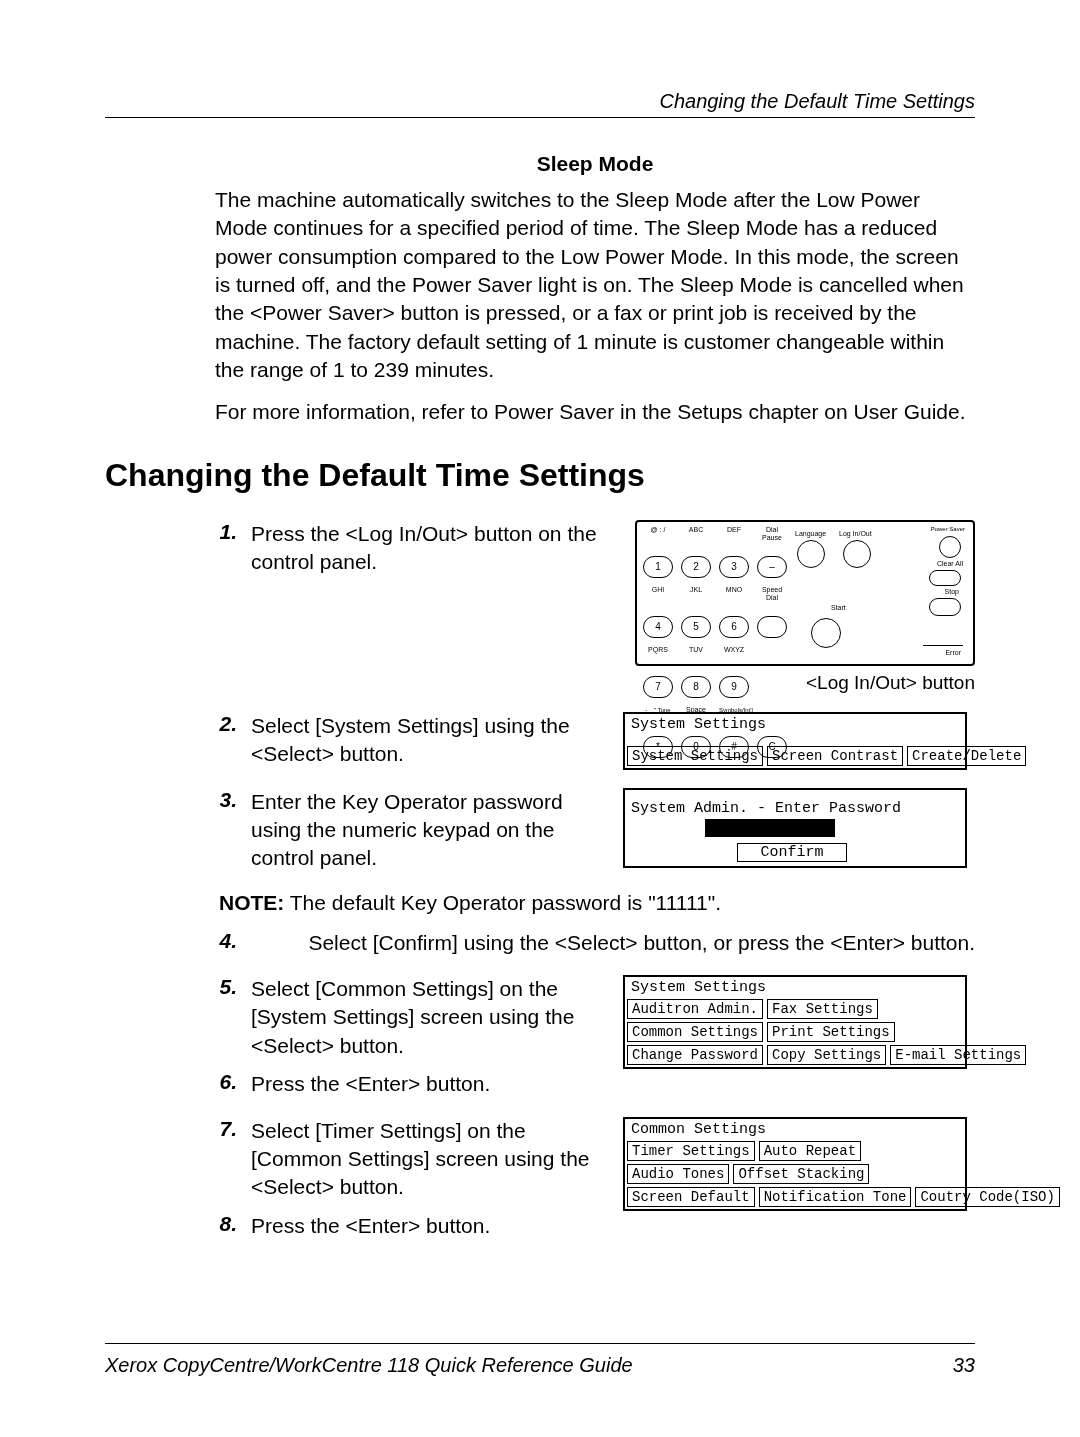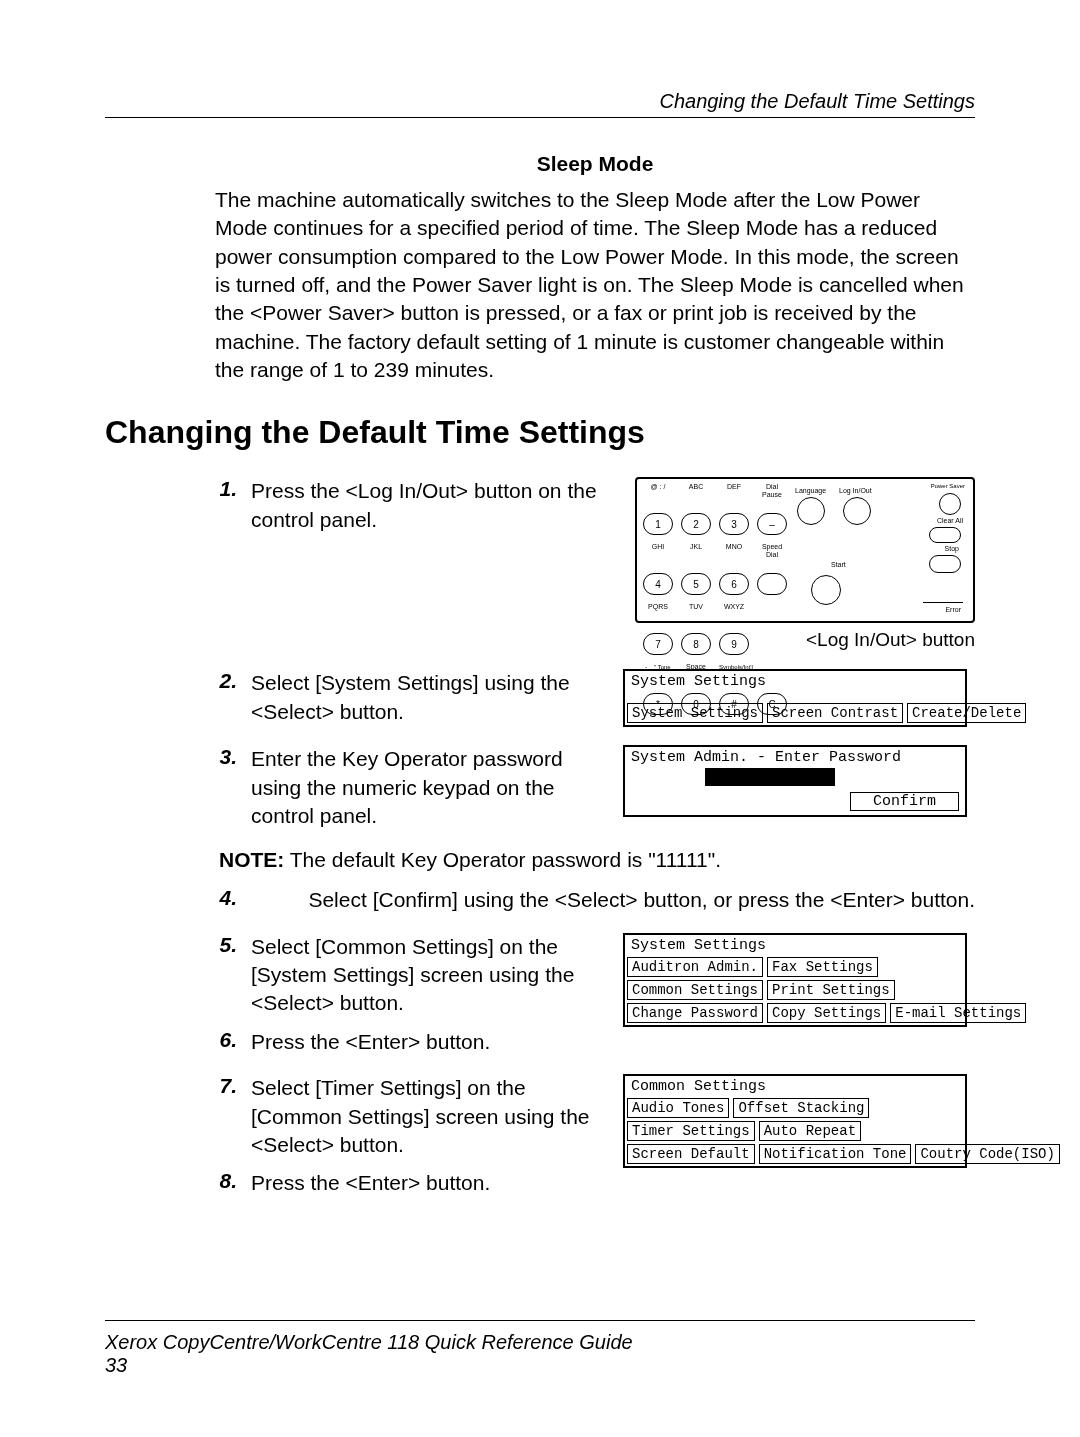--- a/index.html
+++ b/index.html
@@ -130,21 +130,21 @@
   .lcd {
     border: 2px solid #000000;
     width: 340px;
     font-family: "Courier New", monospace;
     font-size: 15px;
   }
   .lcd-title {
     padding: 2px 6px 12px 6px;
   }
   .lcd-title.short { padding-bottom: 2px; }
-  .lcd-title2 { padding: 2px 6px 0 6px; }
+  .lcd-title2 { padding: 10px 6px 0 6px; }
   .lcd-row {
     display: flex;
   }
   .lcd-cell {
     border: 1.5px solid #000;
     padding: 1px 4px;
     margin: 1px 2px 2px 2px;
     white-space: nowrap;
     flex: 1;
     text-align: center;
@@ -152,21 +152,21 @@
   }
   .lcd-cell.noborder { border-color: transparent; }
   .lcd-blackbox {
     background: #000;
     width: 130px;
     height: 18px;
     margin: 2px 0 6px 80px;
   }
   .lcd-confirm-row {
     display: flex;
-    justify-content: flex-end;
+    justify-content: center;
     padding: 0 6px 4px 0;
   }
   .lcd-confirm {
     border: 1.5px solid #000;
     padding: 0 22px;
   }
   .note-line {
     font-size: 21px;
     margin: 18px 0 14px 4px;
   }
@@ -180,32 +180,32 @@
   hr.bottom-rule {
     border: none;
     border-top: 1.5px solid #000;
     margin: 0 0 10px 0;
   }
   .footer-row {
     display: flex;
     justify-content: space-between;
     font-style: italic;
     font-size: 20px;
-    flex-direction: column;
   }
 </style>
 </head>
 <body>
 
 <div class="header-right">Changing the Default Time Settings</div>
 <hr class="top-rule">
 
 <div class="content">
   <div class="h-sleep">Sleep Mode</div>
   <p class="body-p">The machine automatically switches to the Sleep Mode after the Low Power Mode continues for a specified period of time. The Sleep Mode has a reduced power consumption compared to the Low Power Mode. In this mode, the screen is turned off, and the Power Saver light is on. The Sleep Mode is cancelled when the &lt;Power Saver&gt; button is pressed, or a fax or print job is received by the machine. The factory default setting of 1 minute is customer changeable within the range of 1 to 239 minutes.</p>
+  <p class="body-p">For more information, refer to Power Saver in the Setups chapter on User Guide.</p>
 </div>
 
 <h2 class="section">Changing the Default Time Settings</h2>
 
 <div class="content">
 
   <div class="step-row">
     <div class="step-flex">
       <div class="step-num">1.</div>
       <div class="step-text-narrow">Press the &lt;Log In/Out&gt; button on the control panel.</div>
@@ -365,27 +365,27 @@
         </div>
         <div class="step-flex">
           <div class="step-num">8.</div>
           <div class="step-text-narrow">Press the &lt;Enter&gt; button.</div>
         </div>
       </div>
       <div class="fig-col">
         <div class="lcd">
           <div class="lcd-title short">Common Settings</div>
           <div class="lcd-row">
+            <div class="lcd-cell">Timer Settings</div>
+            <div class="lcd-cell">Auto Repeat</div>
+            <div class="lcd-cell noborder"></div>
+          </div>
+          <div class="lcd-row">
             <div class="lcd-cell">Audio Tones</div>
             <div class="lcd-cell">Offset Stacking</div>
-            <div class="lcd-cell noborder"></div>
-          </div>
-          <div class="lcd-row">
-            <div class="lcd-cell">Timer Settings</div>
-            <div class="lcd-cell">Auto Repeat</div>
             <div class="lcd-cell noborder"></div>
           </div>
           <div class="lcd-row">
             <div class="lcd-cell">Screen Default</div>
             <div class="lcd-cell">Notification Tone</div>
             <div class="lcd-cell">Coutry Code(ISO)</div>
           </div>
         </div>
       </div>
     </div>

